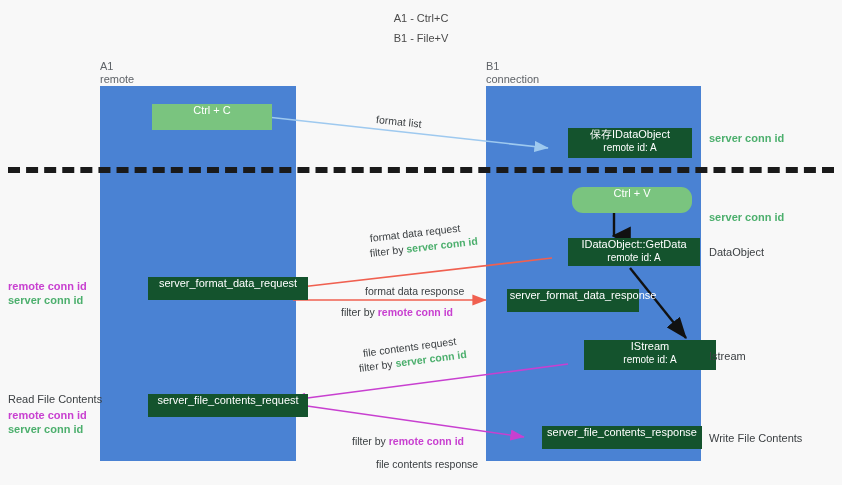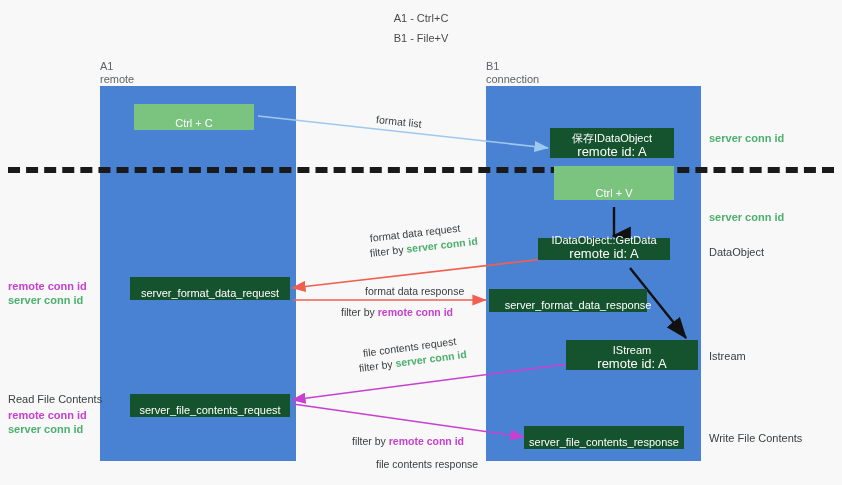--- a/index.html
+++ b/index.html
@@ -31,28 +31,29 @@
 
   
   .divider{
     position:absolute;left:8px;top:167px;width:826px;height:0;
     border-top:6px dashed #1a1a1a;
   }
 
   
   .box{
     position:absolute;
-    display:flex;align-items:center;justify-content:flex-end;
+    display:flex;align-items:center;justify-content:flex-start;
     flex-direction:column;
     color:#ffffff;font-size:11px;line-height:13px;text-align:center;
     box-sizing:border-box;
+    margin-left:18px;
   }
   .box.green{background:#7ac47f;}
   .box.orange{background:#14532d;}
-  .box .l2{font-size:13px;}
+  .box .l2{font-size:10px;}
 
   
   .side-label{position:absolute;font-size:11px;line-height:14px;color:#3c4043;}
   .conn-green{color:#4caf6d;font-weight:bold;}
   .conn-magenta{color:#c840d0;font-weight:bold;}
 
   
   .cap{position:absolute;font-size:10.5px;line-height:14px;color:#3c4043;white-space:nowrap;}
   .cap.rot{transform-origin:left top;}
 
@@ -118,34 +119,34 @@
 
   <div class="box green" style="left:134px;top:104px;width:120px;height:26px;">
     <div>Ctrl + C</div>
   </div>
 
   <div class="box orange" style="left:550px;top:128px;width:124px;height:30px;">
     <div>保存IDataObject</div>
     <div class="l2">remote id: A</div>
   </div>
 
-  <div class="box green" style="left:554px;top:166px;width:120px;height:34px;">
+  <div class="box green" style="left:554px;top:187px;width:120px;height:26px;border-radius:11px;">
     <div>Ctrl + V</div>
   </div>
 
-  <div class="box orange" style="left:538px;top:238px;width:132px;height:22px;">
+  <div class="box orange" style="left:550px;top:238px;width:132px;height:28px;">
     <div>IDataObject::GetData</div>
     <div class="l2">remote id: A</div>
   </div>
 
   <div class="box orange" style="left:130px;top:277px;width:160px;height:23px;">
     <div>server_format_data_request</div>
   </div>
 
-  <div class="box orange" style="left:489px;top:289px;width:158px;height:23px;padding-left:20px;">
+  <div class="box orange" style="left:489px;top:289px;width:132px;height:23px;padding-left:20px;">
     <div>server_format_data_response</div>
   </div>
 
   <div class="box orange" style="left:566px;top:340px;width:132px;height:30px;">
     <div>IStream</div>
     <div class="l2">remote id: A</div>
   </div>
 
   <div class="box orange" style="left:130px;top:394px;width:160px;height:23px;">
     <div>server_file_contents_request</div>

